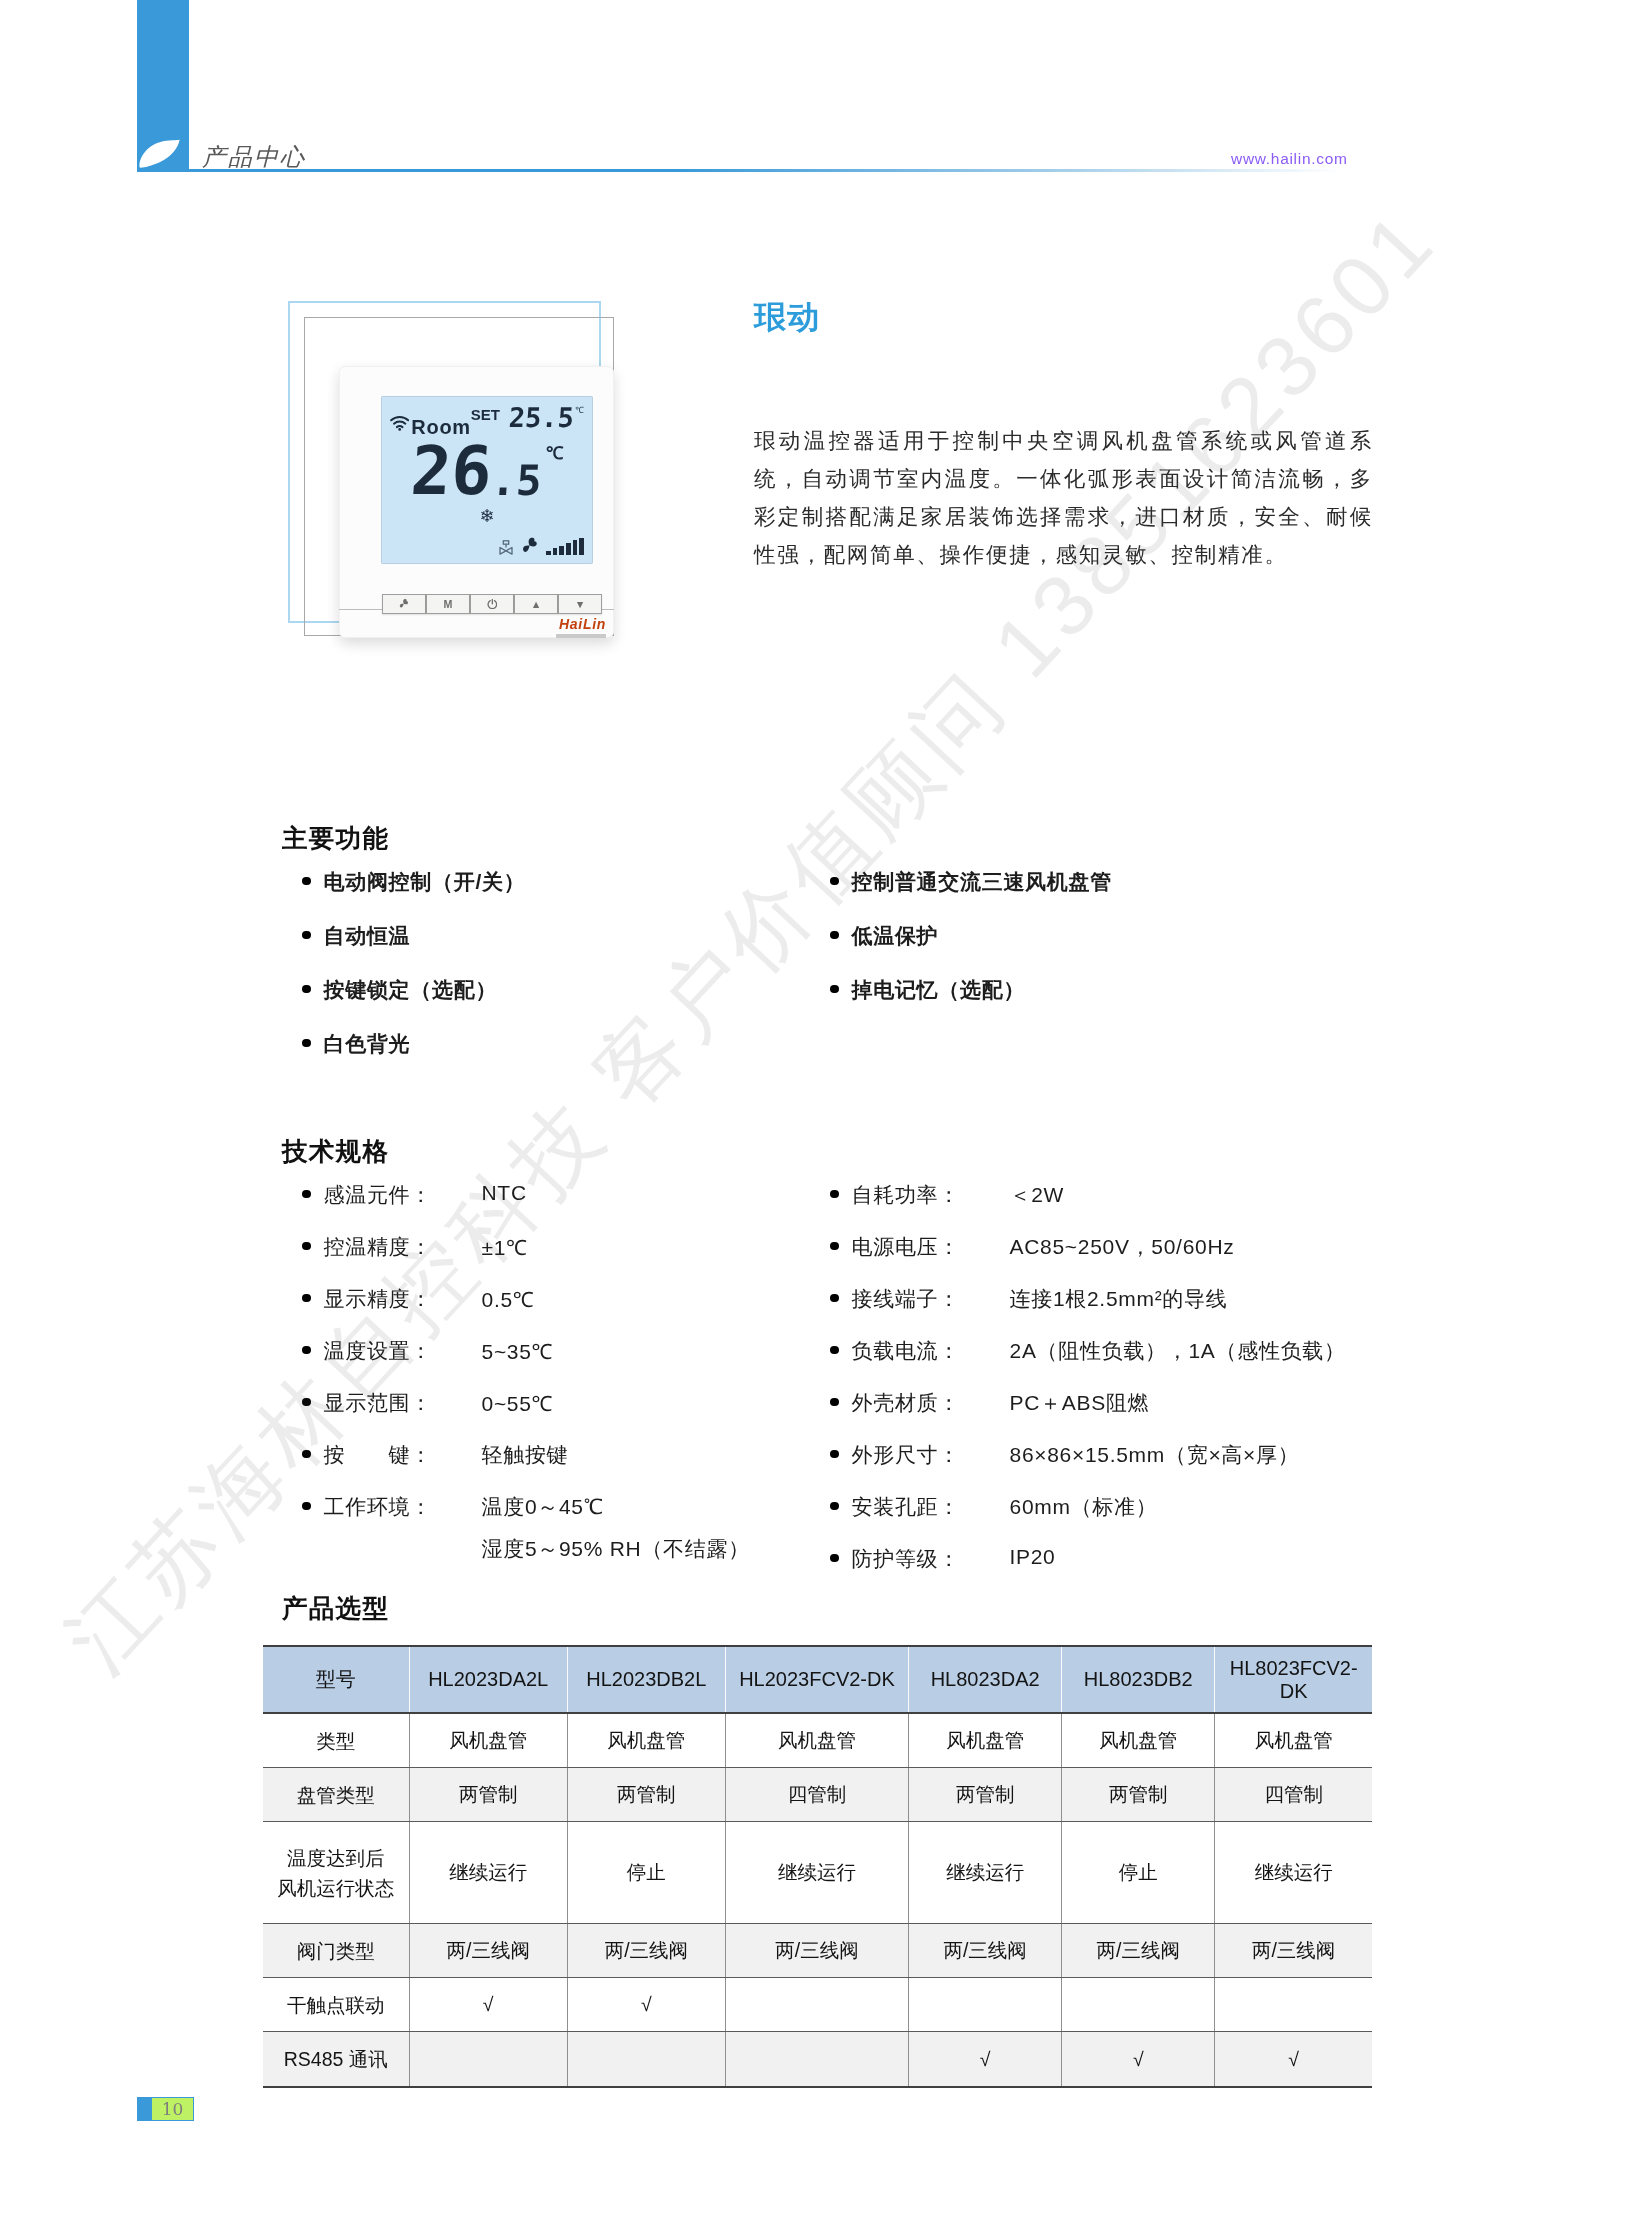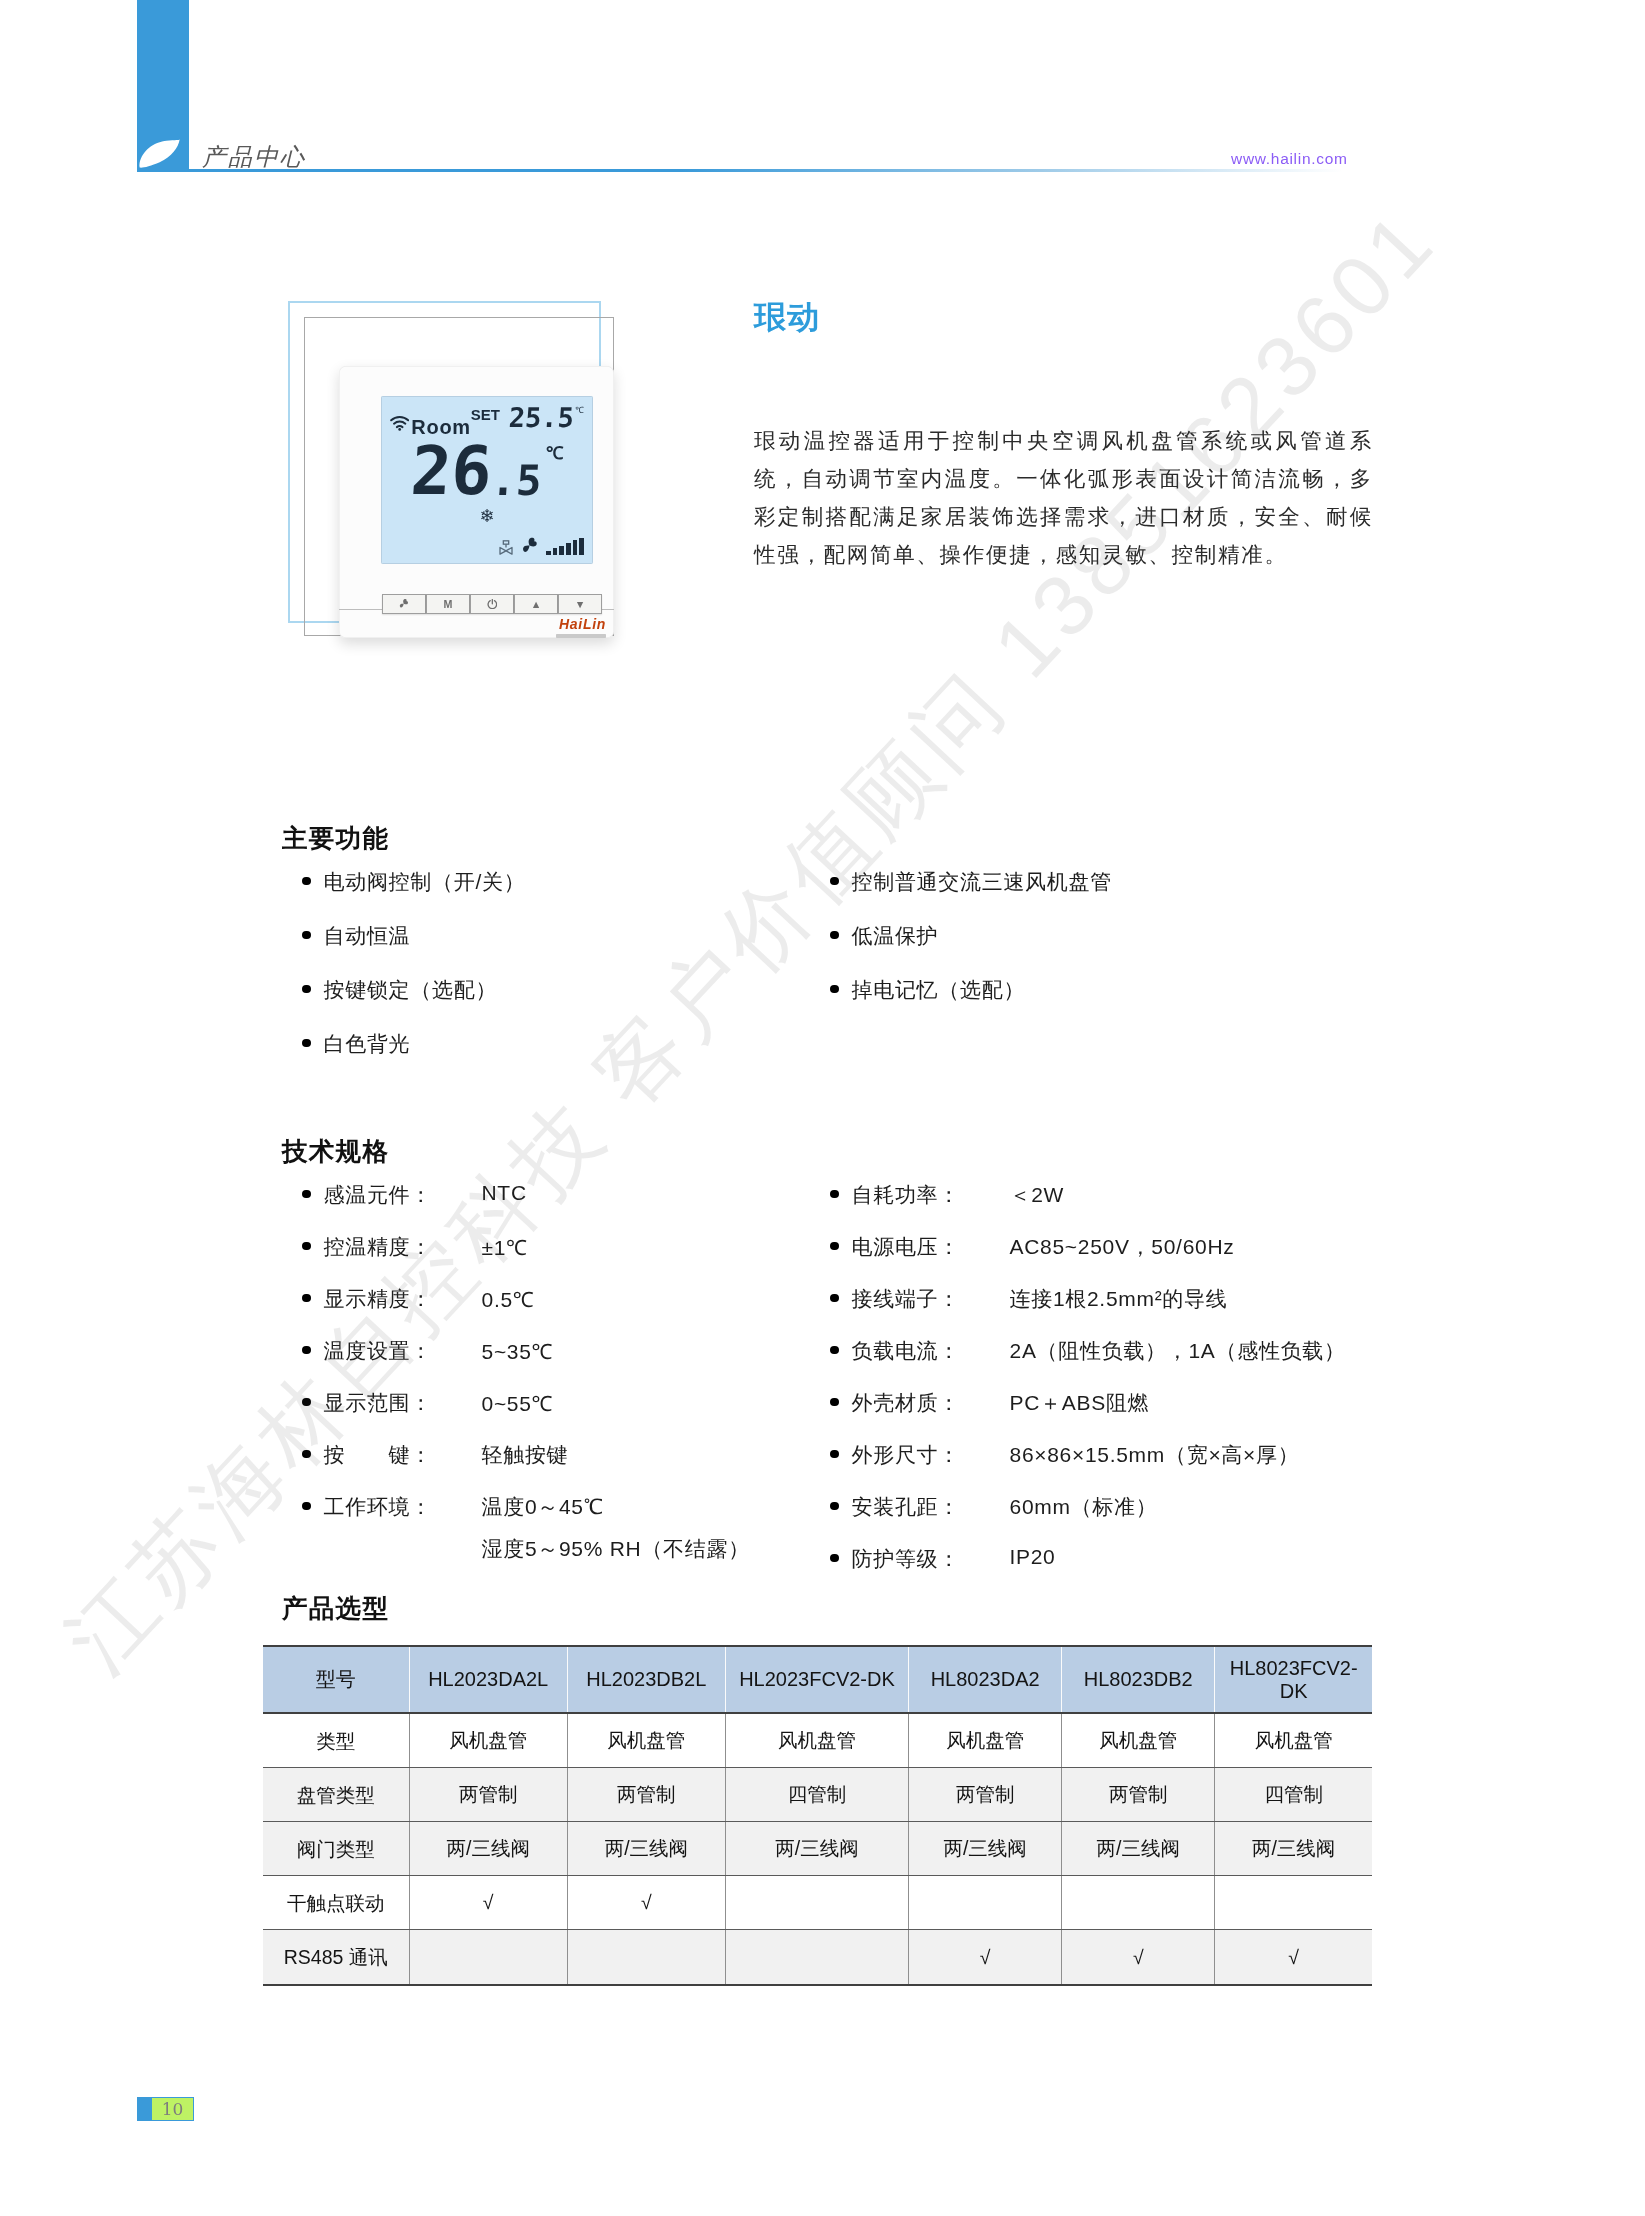--- a/index.html
+++ b/index.html
@@ -48,21 +48,21 @@
   .brand-sub{height:4px;width:50px;background:#c9c9c9;margin-top:2px;margin-left:auto;border-radius:0.7px;}
   
   .prod-title{position:absolute;left:754px;top:296px;font-size:32px;font-weight:bold;color:#2D9CDB;letter-spacing:1.3px;}
   .prod-desc{position:absolute;left:754px;top:422px;width:619px;font-size:21.5px;line-height:38px;
     color:#2b2b2b;text-align:justify;letter-spacing:1.7px;}
   
   .sec-heading{position:absolute;font-size:25.5px;font-weight:bold;color:#111;letter-spacing:1.3px;}
   ul.blist{position:absolute;list-style:none;margin:0;padding:0;}
   ul.blist li{position:relative;padding-left:21.5px;font-size:21px;color:#1d1d1d;letter-spacing:0.7px;}
   ul.blist li::before{content:"";position:absolute;left:0;top:8.7px;width:8.7px;height:8.7px;border-radius:50%;background:#000;}
-  ul.feat li{height:54px;}
+  ul.feat li{height:54px;font-weight:bold;}
   ul.spec li{min-height:52px;display:flex;align-items:flex-start;}
   .spec-label{flex:0 0 158px;}
   .spec-val{flex:1;}
   .spec-val .line2{display:block;margin-top:14px;}
   
   .sel-table{position:absolute;left:263px;top:1645px;width:1109px;border-collapse:collapse;table-layout:fixed;}
   .sel-table th,.sel-table td{text-align:center;vertical-align:middle;font-weight:normal;color:#141414;}
   .sel-table thead th{background:#B9CDE4;height:63px;font-size:20px;border-bottom:2px solid #404040;border-left:1.3px solid #fbfbfb;}
   .sel-table thead th:first-child{border-left:none;}
   .sel-table td{font-size:19.5px;border-left:0.7px solid #8f8f8f;border-bottom:1.3px solid #5a5a5a;}
@@ -284,20 +284,30 @@
       </tr>
       <tr class="r-norm alt">
         <td>盘管类型</td>
         <td>两管制</td>
         <td>两管制</td>
         <td>四管制</td>
         <td>两管制</td>
         <td>两管制</td>
         <td>四管制</td>
       </tr>
+      <tr class="r-tall">
+        <td>温度达到后
+风机运行状态</td>
+        <td>继续运行</td>
+        <td>停止</td>
+        <td>继续运行</td>
+        <td>继续运行</td>
+        <td>停止</td>
+        <td>继续运行</td>
+      </tr>
       <tr class="r-norm alt">
         <td>阀门类型</td>
         <td>两/三线阀</td>
         <td>两/三线阀</td>
         <td>两/三线阀</td>
         <td>两/三线阀</td>
         <td>两/三线阀</td>
         <td>两/三线阀</td>
       </tr>
       <tr class="r-norm">

